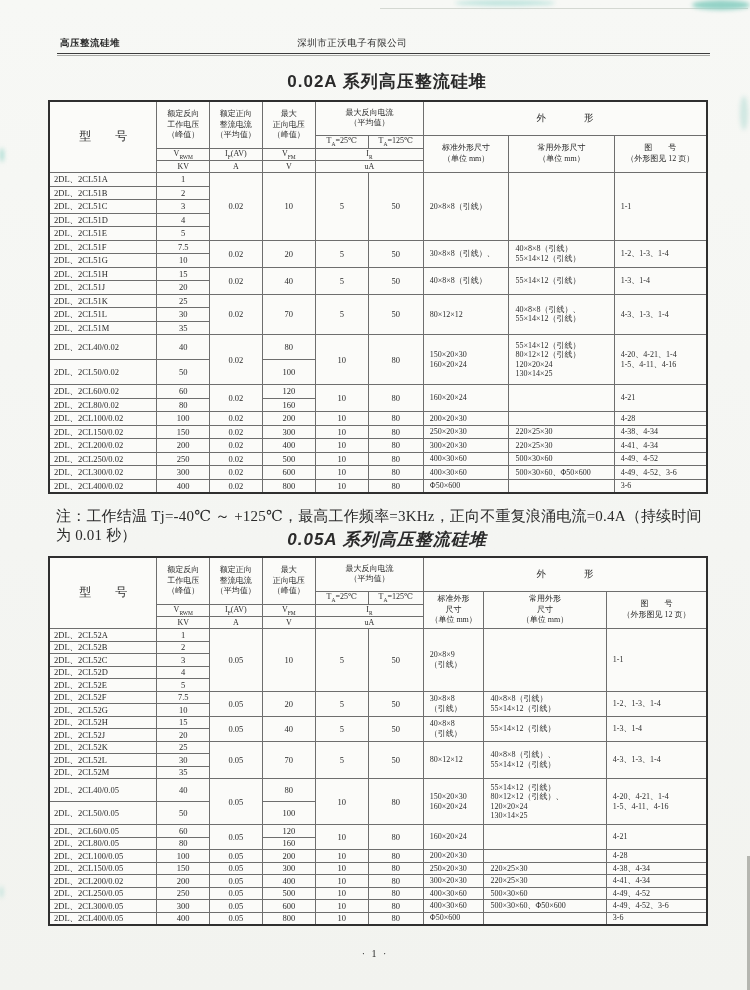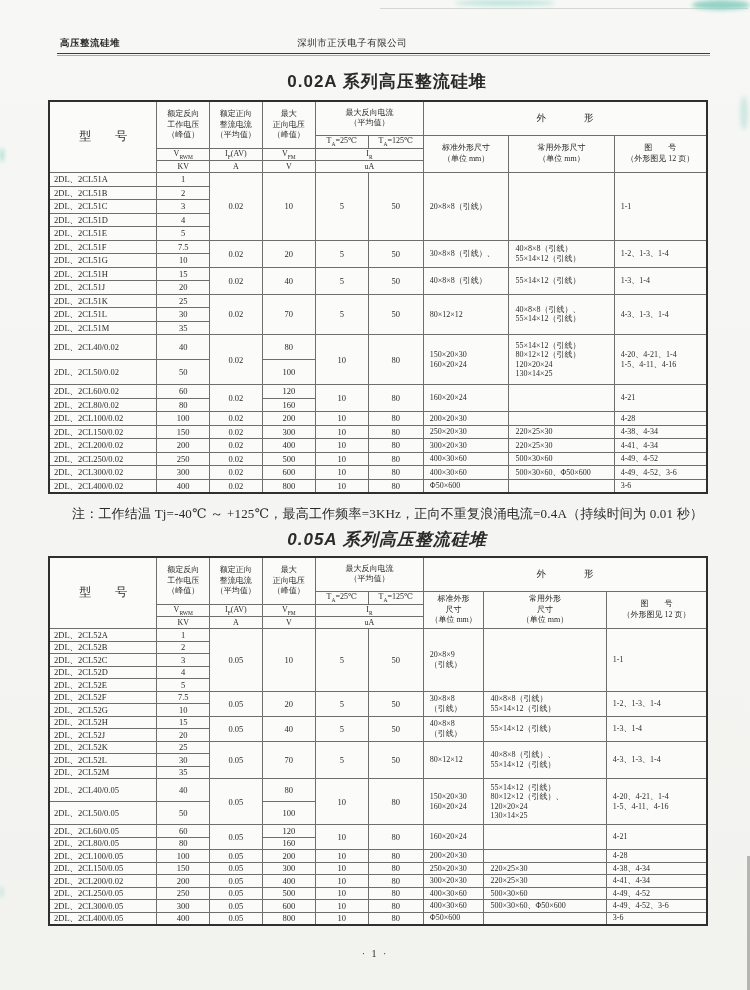--- a/index.html
+++ b/index.html
@@ -35,21 +35,21 @@
   thead tr:nth-child(4){height:12px;}
   td{font-size:8.5px;line-height:1.2;}
   #t0 tbody tr{height:13.5px;} #t1 tbody tr{height:12.5px;}
   #t0 tbody tr.tall{height:25px;} #t1 tbody tr.tall{height:23px;padding-left:12px;}
   td.m{text-align:left;padding-left:4px;}
   td.l{text-align:left;padding-left:6px;font-size:8px;}
   sub{font-size:5.5px;}
   .model-h{font-size:12px;}
   .shape-h{font-size:9.5px;}
 
-  .note{position:absolute;left:72px;width:654px;font-size:13px;letter-spacing:.2px;}
+  .note{position:absolute;left:56px;width:654px;font-size:15px;letter-spacing:.2px;}
   #note0{top:492px;} #note1{top:926px;}
 
   .pageno{position:absolute;top:948px;left:0;width:100%;text-align:center;font-size:10px;letter-spacing:2px;}
 </style>
 </head>
 <body>
 
 <div class="page">
 
   <div class="edge-line"></div>

